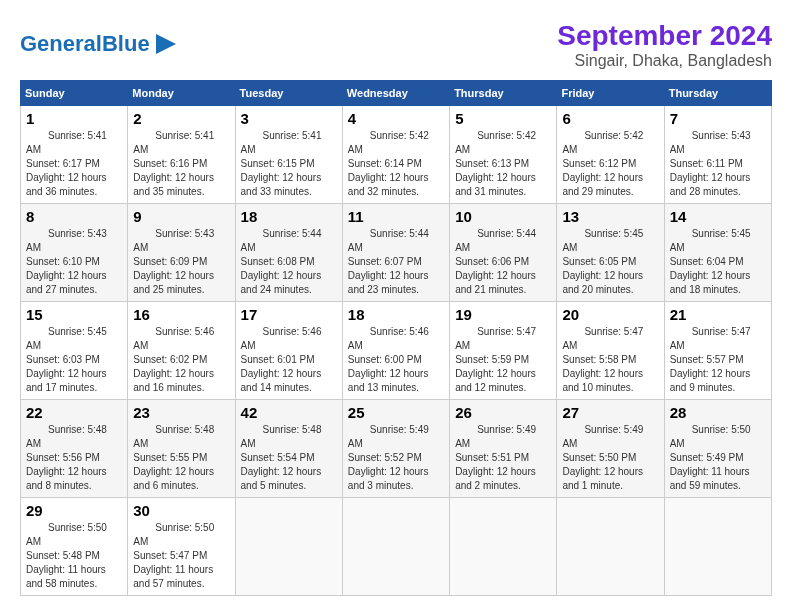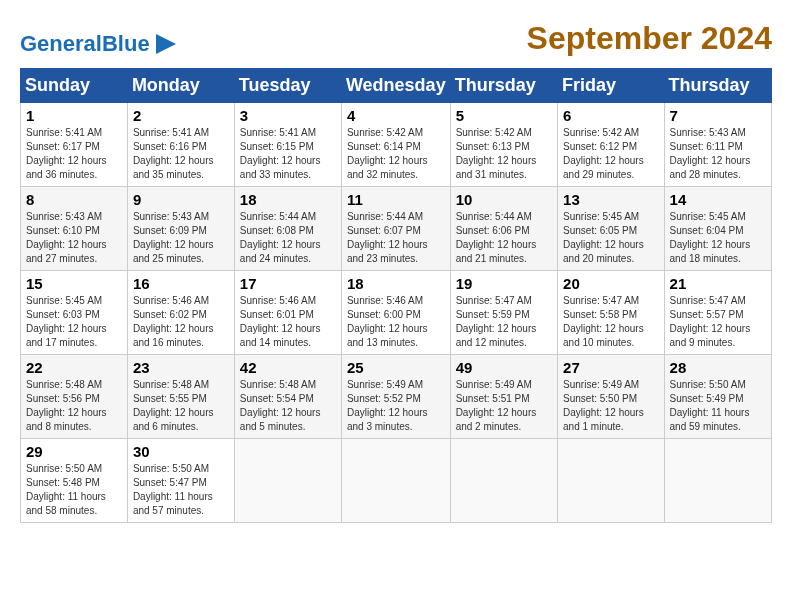--- a/index.html
+++ b/index.html
@@ -33,39 +33,39 @@
     }
     .logo-icon {
       width: 28px;
       height: 28px;
       margin-left: 2px;
     }
     .title-area {
       text-align: right;
     }
     .month-title {
-      font-size: 32px;
-      font-weight: bold;
-      color: #a16207;
+      font-size: 28px;
+      font-weight: bold;
+      color: #6d28d9;
     }
     .location-title {
       font-size: 16px;
       color: #555;
     }
     table {
       width: 100%;
       border-collapse: collapse;
       font-size: 11px;
     }
     thead tr th {
       background-color: #2255a0;
       color: #fff;
       padding: 6px 4px;
       text-align: left;
-      font-size: 18px;
+      font-size: 11px;
       font-weight: bold;
       border: 1px solid #2255a0;
     }
     tbody tr td {
       border: 1px solid #ccc;
       vertical-align: top;
       padding: 4px 5px;
       width: 108px;
       height: 80px;
       background: #fff;
@@ -76,20 +76,21 @@
     .day-number {
       font-size: 15px;
       font-weight: bold;
       display: block;
       margin-bottom: 2px;
     }
     .day-info {
       font-size: 10px;
       color: #333;
       line-height: 1.4;
+      margin-left: 22px;
     }
     td.empty {
       background: #f9f9f9;
     }
   </style>
 </head>
 <body>
 
 <div class="header-area">
   <div class="logo">
@@ -100,20 +101,21 @@
         </span>
 
         <svg class="logo-icon" viewBox="0 0 28 28">
           <polygon points="4,4 24,14 4,24" fill="#1a6eb5"></polygon>
         </svg>
       </div>
     </div>
   </div>
   <div class="title-area">
     <div class="month-title">September 2024</div>
+    <div class="location-title">Singair, Dhaka, Bangladesh</div>
   </div>
 </div>
 
 <table>
   <thead>
     <tr>
       <th>Sunday</th>
       <th>Monday</th>
       <th>Tuesday</th>
       <th>Wednesday</th>
@@ -224,21 +226,21 @@
       </td>
         <td>
         <span class="day-number">42</span>
         <span class="day-info">Sunrise: 5:48 AM<br>Sunset: 5:54 PM<br>Daylight: 12 hours and 5 minutes.</span>
       </td>
         <td>
         <span class="day-number">25</span>
         <span class="day-info">Sunrise: 5:49 AM<br>Sunset: 5:52 PM<br>Daylight: 12 hours and 3 minutes.</span>
       </td>
         <td>
-        <span class="day-number">49</span>
+        <span class="day-number">26</span>
         <span class="day-info">Sunrise: 5:49 AM<br>Sunset: 5:51 PM<br>Daylight: 12 hours and 2 minutes.</span>
       </td>
         <td>
         <span class="day-number">27</span>
         <span class="day-info">Sunrise: 5:49 AM<br>Sunset: 5:50 PM<br>Daylight: 12 hours and 1 minute.</span>
       </td>
         <td>
         <span class="day-number">28</span>
         <span class="day-info">Sunrise: 5:50 AM<br>Sunset: 5:49 PM<br>Daylight: 11 hours and 59 minutes.</span>
       </td>

